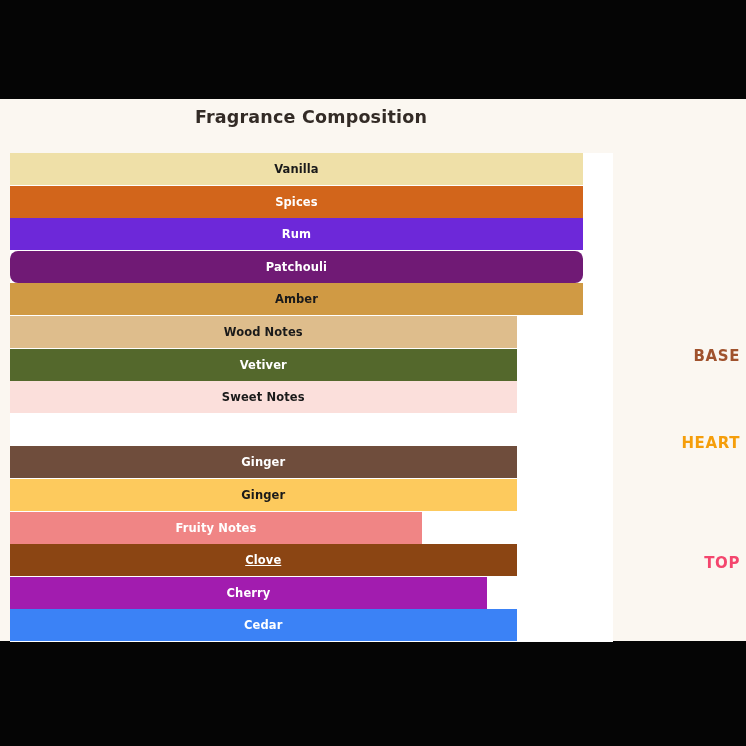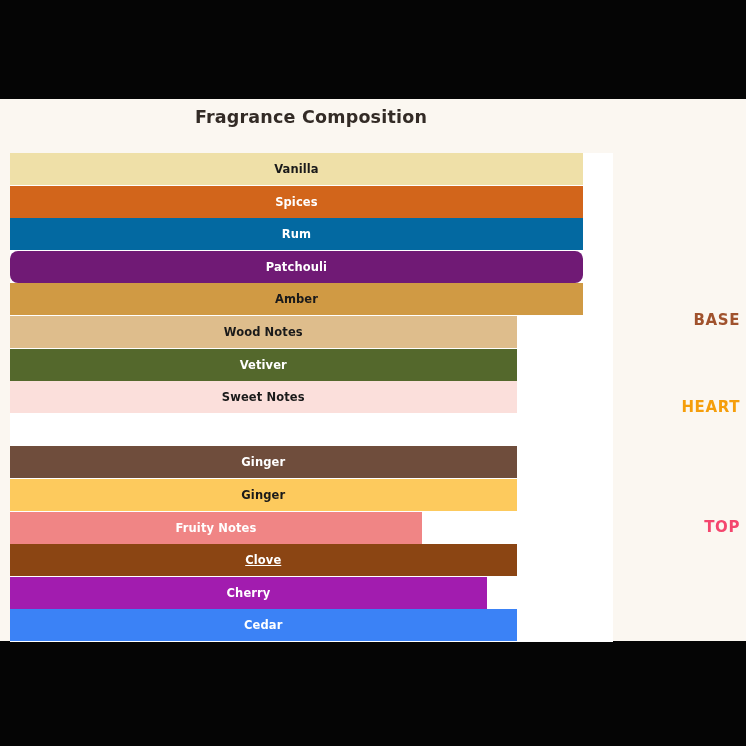--- a/index.html
+++ b/index.html
@@ -58,39 +58,40 @@
     white-space: nowrap;
     pointer-events: none;
   }
   .stage-label {
     position: absolute;
     right: 6px;
     font-size: 15px;
     font-weight: bold;
     letter-spacing: 0.6px;
     text-align: right;
+    margin-top: 36px;
   }
 </style>
 </head>
 <body>
 
 <div id="canvas">
   <div id="figure">
 
     <div id="chart-title">Fragrance Composition</div>
 
     <div id="plot-area">
 
     <div class="bar-row" style="top: 0px; height: 32px; width: 572.85px; background: rgb(239, 224, 168);">
           <span class="bar-label" style="color: rgb(26, 26, 26);">Vanilla</span>
         </div>
         <div class="bar-row" style="top: 32.6px; height: 32px; width: 572.85px; background: rgb(210, 101, 27);">
           <span class="bar-label" style="color: rgb(255, 255, 255);">Spices</span>
         </div>
-        <div class="bar-row" style="top: 65.2px; height: 32px; width: 572.85px; background: #0369a1;">
+        <div class="bar-row" style="top: 65.2px; height: 32px; width: 572.85px; background: #6d28d9;">
           <span class="bar-label" style="color: rgb(255, 255, 255);">Rum</span>
         </div>
         <div class="bar-row" style="top: 97.8px; height: 32px; width: 572.85px; background: #701a75; border-radius: 8px;">
           <span class="bar-label" style="color: rgb(255, 255, 255);">Patchouli</span>
         </div>
         <div class="bar-row" style="top: 130.4px; height: 32px; width: 572.85px; background: rgb(208, 154, 68);">
           <span class="bar-label" style="color: rgb(26, 26, 26);">Amber</span>
         </div>
         <div class="bar-row" style="top: 163px; height: 32px; width: 506.52px; background: rgb(222, 189, 140);">
           <span class="bar-label" style="color: rgb(26, 26, 26);">Wood Notes</span>

